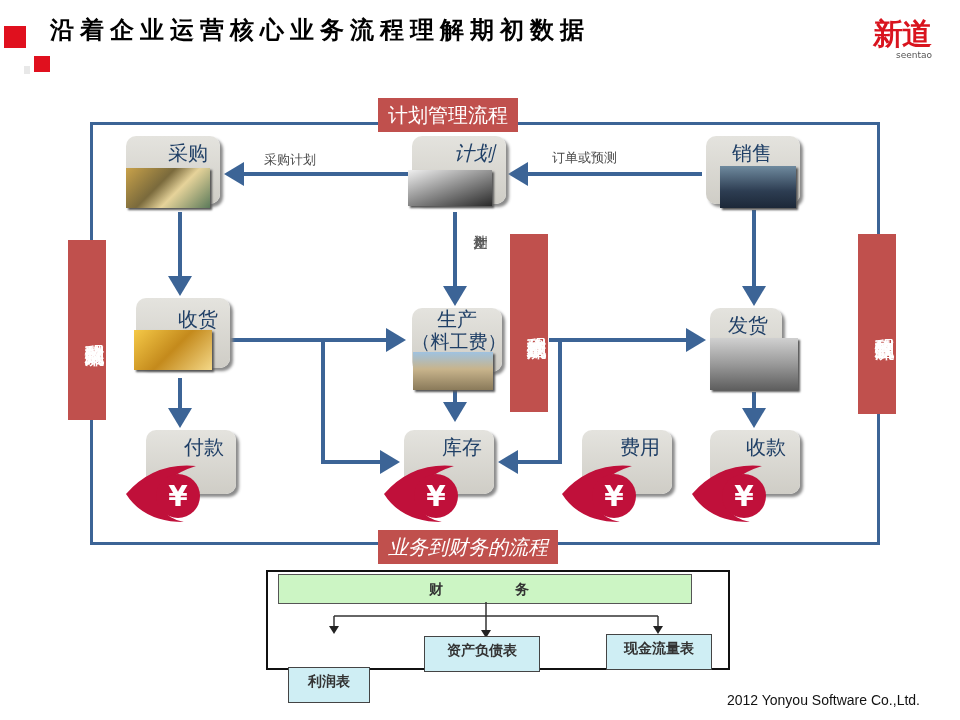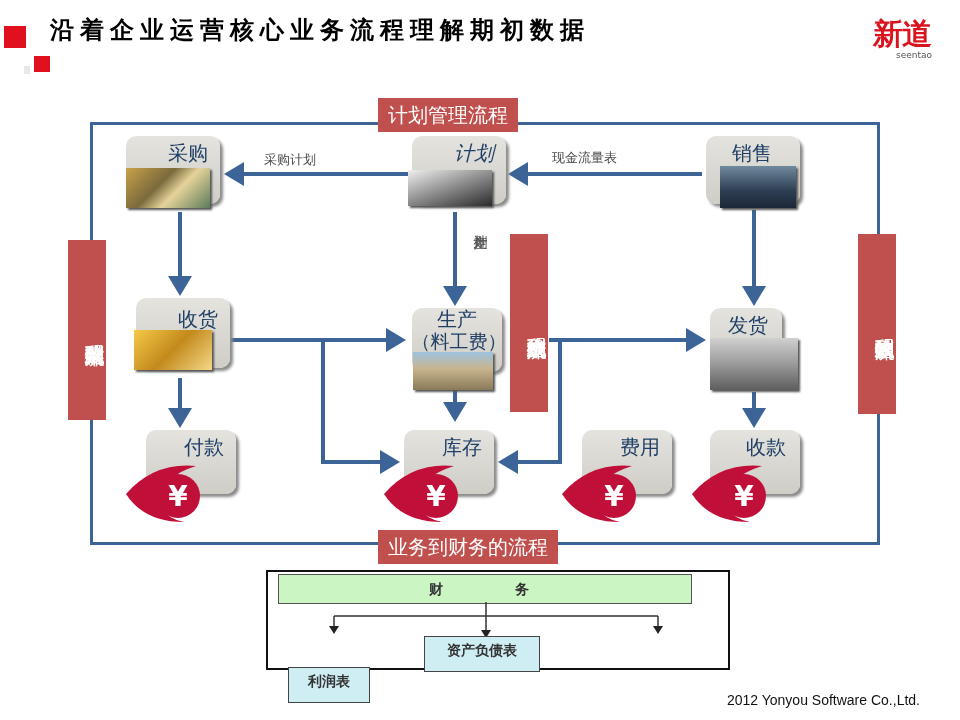--- a/index.html
+++ b/index.html
@@ -86,27 +86,27 @@
 
     <line x1="455" y1="390" x2="455" y2="418" marker-end="url(#ah)"></line>
 
     <line x1="180" y1="378" x2="180" y2="424" marker-end="url(#ah)"></line>
 
     <line x1="754" y1="392" x2="754" y2="424" marker-end="url(#ah)"></line>
   </g>
 </svg>
 
 <div class="abs redlabel hlabel" style="left:378px; top:98px;">计划管理流程</div>
-<div class="abs redlabel hlabel" style="left:378px; top:530px;">业务到财务的流程</div>
+<div class="abs redlabel hlabel" style="left:378px; top:530px;font-style:italic;">业务到财务的流程</div>
 <div class="abs redlabel vlabel" style="left:68px; top:240px; height:180px;">采购到付款的流程</div>
 <div class="abs redlabel vlabel" style="left:510px; top:234px; height:178px;">生产到成本的流程</div>
 <div class="abs redlabel vlabel" style="left:858px; top:234px; height:180px;">销售到收款的流程</div>
 
 <div class="abs flow-text" style="left:264px; top:151px;">采购计划</div>
-<div class="abs flow-text" style="left:552px; top:149px;">现金流量表</div>
+<div class="abs flow-text" style="left:552px; top:149px;">订单或预测</div>
 <div class="abs vtext" style="left:472px; top:224px;">生产计划</div>
 
 <div class="abs node" style="left:126px; top:136px;">
   <div class="node-label">采购</div>
   <div class="photo" style="left:0; top:32px; width:84px; height:40px; background:linear-gradient(135deg,#c9a24a,#7a6a3c 40%,#e6d39a 60%,#5b7a5a);"></div>
 </div>
 <div class="abs node" style="left:412px; top:136px;font-style:italic;">
   <div class="node-label">计划</div>
   <div class="photo" style="left:-4px; top:34px; width:84px; height:36px; background:linear-gradient(160deg,#f0f0f0,#8c8c8c 50%,#2a2a2a);"></div>
 </div>
@@ -178,15 +178,16 @@
       <line x1="392" y1="46" x2="392" y2="56"></line>
     </g>
     <g fill="#222">
       <path d="M63,56 L73,56 L68,64 z"></path>
       <path d="M215,60 L225,60 L220,68 z"></path>
       <path d="M387,56 L397,56 L392,64 z"></path>
     </g>
   </svg>
   <div class="doc" style="left:20px; top:62px; width:80px;margin-top:33px;">利润表</div>
   <div class="doc" style="left:156px; top:64px; width:114px;">资产负债表</div>
+  <div class="doc" style="left:338px; top:62px; width:104px;">现金流量表</div>
 </div>
 
 <div class="abs footer">2012 Yonyou Software Co.,Ltd.</div>
 
 </body></html>

